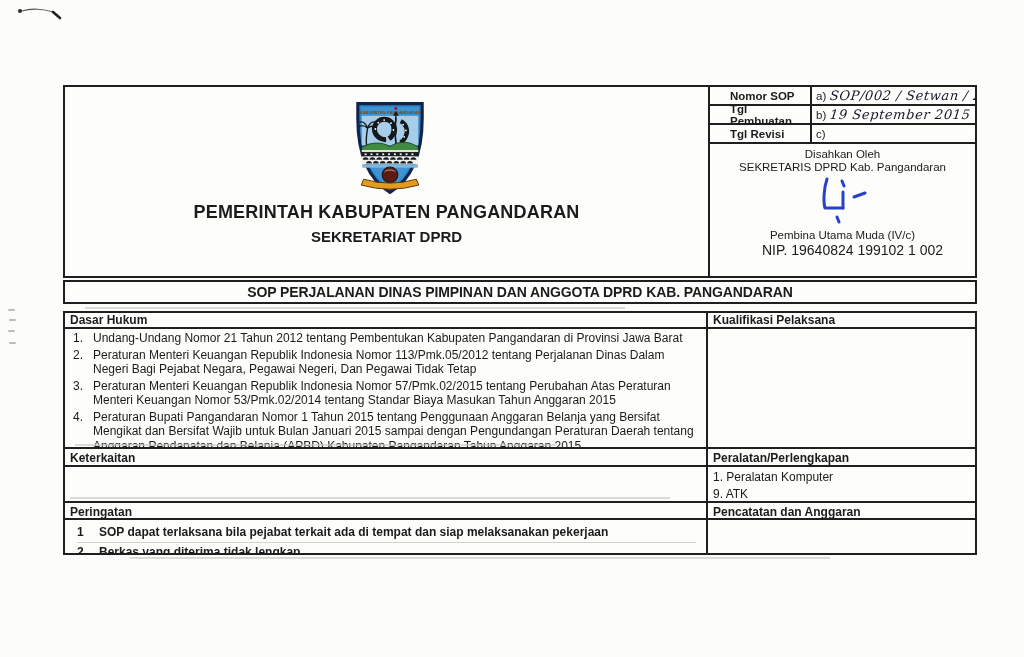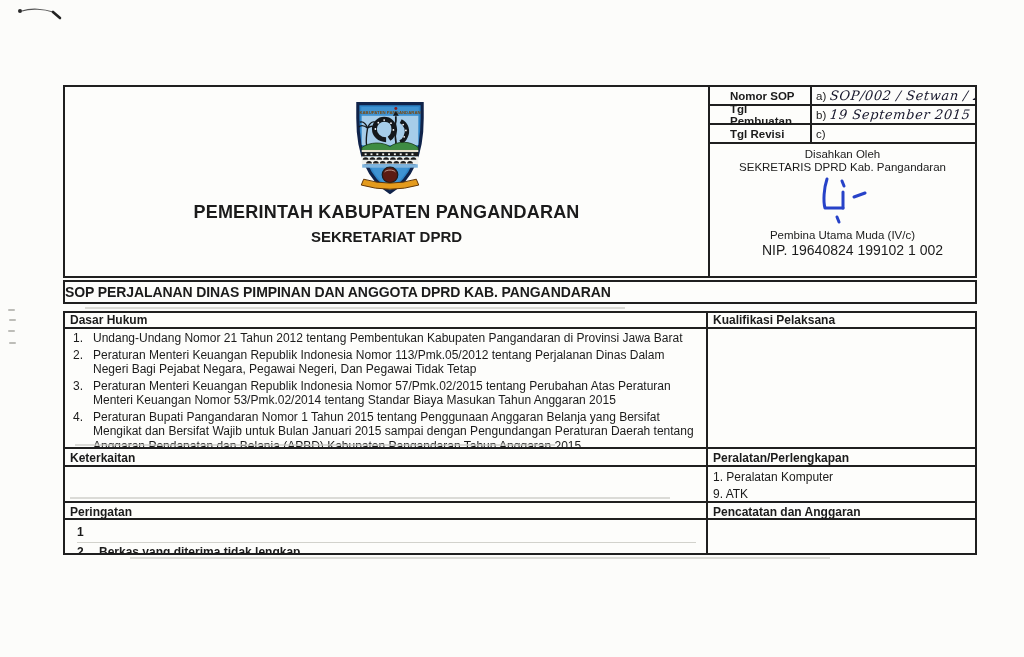--- a/index.html
+++ b/index.html
@@ -22,21 +22,21 @@
   .meta-value{flex:1; font-size:11.5px; padding-left:4px; display:flex; align-items:center; gap:4px; overflow:hidden; white-space:nowrap;}
   .handwriting{font-family:"DejaVu Serif", serif; font-style:italic; font-size:13px; color:#15152a; letter-spacing:0.6px; transform:skewX(-6deg); display:inline-block;}
   .approval{position:absolute; left:0; right:0; top:58px; text-align:center;}
   .appr-caption{font-size:11.5px; margin-top:3px;}
   .appr-authority{font-size:11.5px; margin-top:1px;}
   .sig-wrap{height:52px; margin-top:2px;}
   .appr-name{font-size:12px; font-weight:bold; text-decoration:underline; margin-top:1px;}
   .appr-rank{font-size:11.5px; margin-top:2px;}
   .appr-nip{font-size:14px; margin-top:1px;margin-left:20px;}
   
-  .bandB{top:280px; height:24px; display:flex; align-items:center; justify-content:flex-start;}
+  .bandB{top:280px; height:24px; display:flex; align-items:center; justify-content:center;}
   .doc-title{font-size:14px; font-weight:bold; letter-spacing:-0.1px; white-space:nowrap;}
   
   .bandC{top:311px; height:244px; display:grid; grid-template-columns:643px 1fr; grid-template-rows:16px 120px 18px 36px 17px 1fr;}
   .gcell{box-sizing:border-box; overflow:hidden;}
   .gL{border-right:2px solid #1f1f1f;}
   .gB{border-bottom:2px solid #1f1f1f;}
   .hcell{font-size:12px; font-weight:bold; padding:0 0 0 5px; line-height:14px;}
   .list{padding:2px 10px 0 8px;}
   .li-row{display:flex; font-size:12px; line-height:14.5px; margin-bottom:2px;}
   .li-num{width:20px; flex:0 0 20px;}
@@ -228,20 +228,21 @@
       <div>1. Peralatan Komputer</div>
       <div>9. ATK</div>
     </div>
 
     <div class="gcell gL gB hcell" style="padding-top:2px;">Peringatan</div>
     <div class="gcell gB hcell" style="padding-top:2px;">Pencatatan dan Anggaran</div>
 
     <div class="gcell gL warn-list">
       <div class="warn-row">
         <span class="warn-num">1</span>
+        <span>SOP dapat terlaksana bila pejabat terkait ada di tempat dan siap melaksanakan pekerjaan</span>
       </div>
       <div class="warn-row">
         <span class="warn-num">2</span>
         <span>Berkas yang diterima tidak lengkap</span>
       </div>
     </div>
     <div class="gcell"></div>
   </section>
 
   <div class="smudge" style="left:85px;  top:307px; width:540px;"></div>

